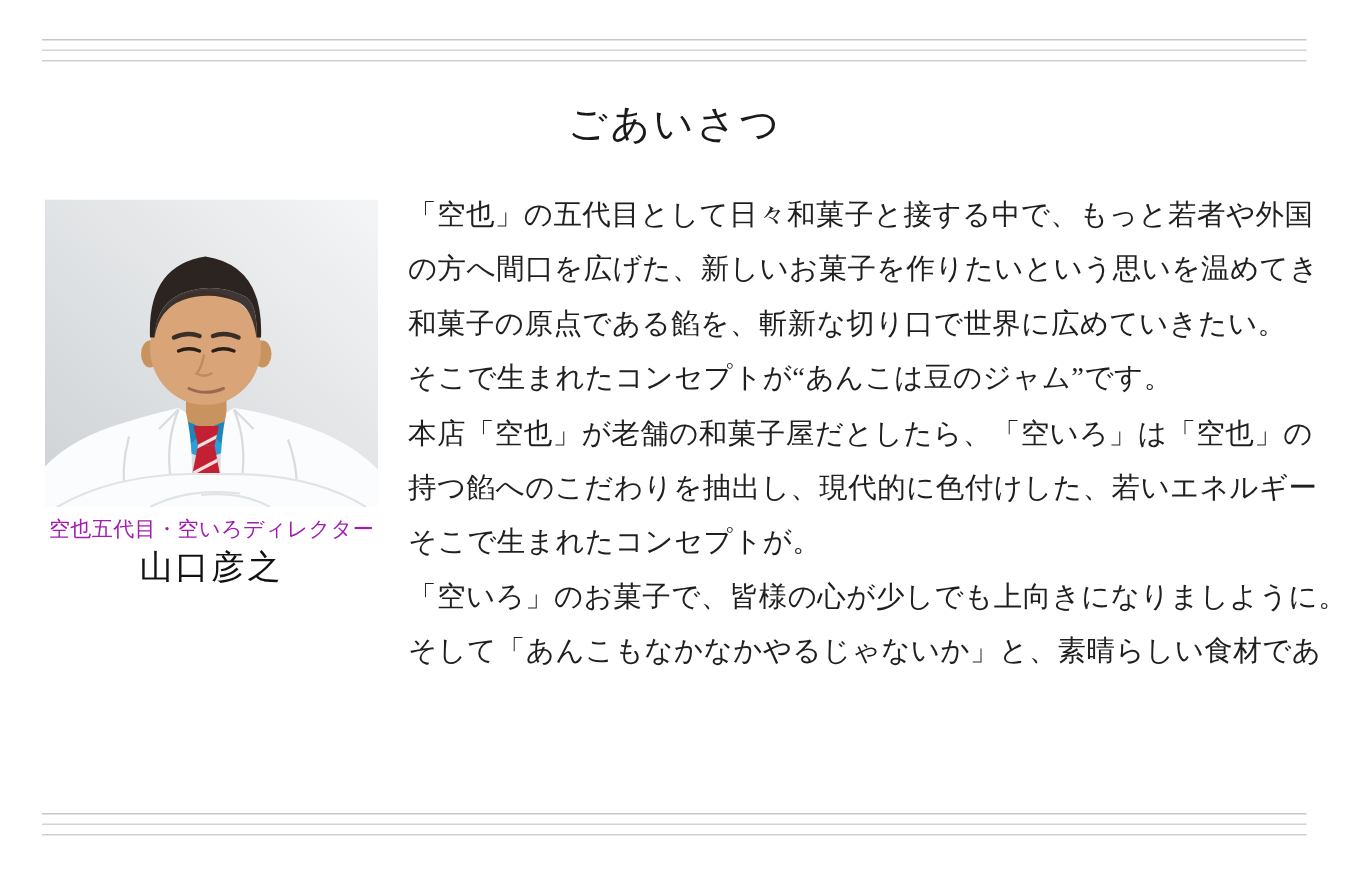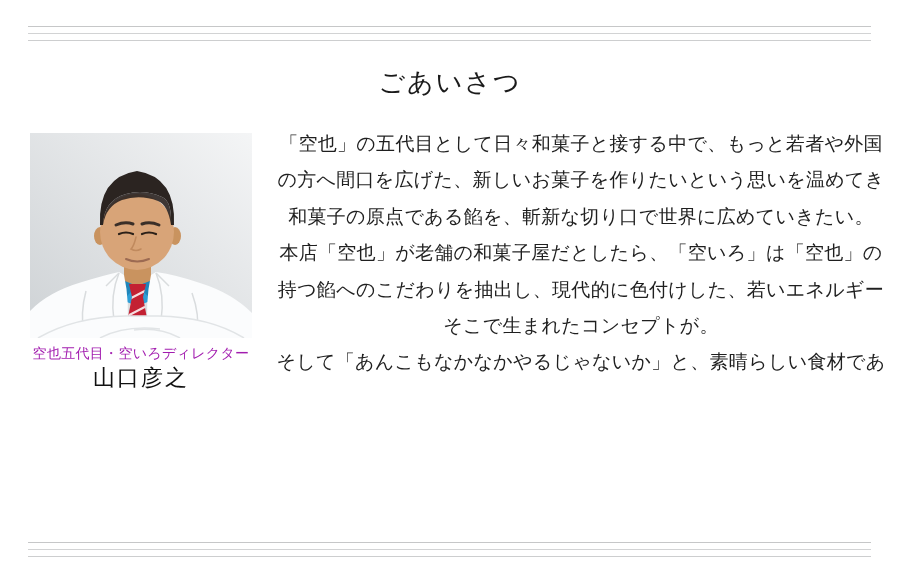--- a/index.html
+++ b/index.html
@@ -44,21 +44,21 @@
   .caption .name{
     margin-top:3px;
     font-size:22px;line-height:24px;letter-spacing:2px;color:#111111;
   }
 
   .greeting{
     position:absolute;left:272px;top:126px;width:618px;
     font-size:19px;line-height:36.4px;letter-spacing:0.3px;
     color:#1f1f1f;
   }
-  .greeting .line{white-space:nowrap;text-align:center;}
+  .greeting .line{white-space:nowrap;}
 </style>
 </head>
 <body>
 
 <div class="page">
 
   <div class="rules top">
     <div class="rule"></div>
     <div class="rule"></div>
     <div class="rule"></div>
@@ -137,23 +137,25 @@
 
   <div class="caption">
     <div class="role">空也五代目・空いろディレクター</div>
     <div class="name">山口彦之</div>
   </div>
 
   <div class="greeting">
     <div class="line">「空也」の五代目として日々和菓子と接する中で、もっと若者や外国</div>
     <div class="line">の方へ間口を広げた、新しいお菓子を作りたいという思いを温めてき</div>
     <div class="line">和菓子の原点である餡を、斬新な切り口で世界に広めていきたい。</div>
+    <div class="line">そこで生まれたコンセプトが“あんこは豆のジャム”です。</div>
     <div class="line">本店「空也」が老舗の和菓子屋だとしたら、「空いろ」は「空也」の</div>
     <div class="line">持つ餡へのこだわりを抽出し、現代的に色付けした、若いエネルギー</div>
     <div class="line">そこで生まれたコンセプトが。</div>
+    <div class="line">「空いろ」のお菓子で、皆様の心が少しでも上向きになりましように。</div>
     <div class="line">そして「あんこもなかなかやるじゃないか」と、素晴らしい食材であ</div>
   </div>
 
   <div class="rules bottom">
     <div class="rule"></div>
     <div class="rule"></div>
     <div class="rule"></div>
   </div>
 
 </div>

